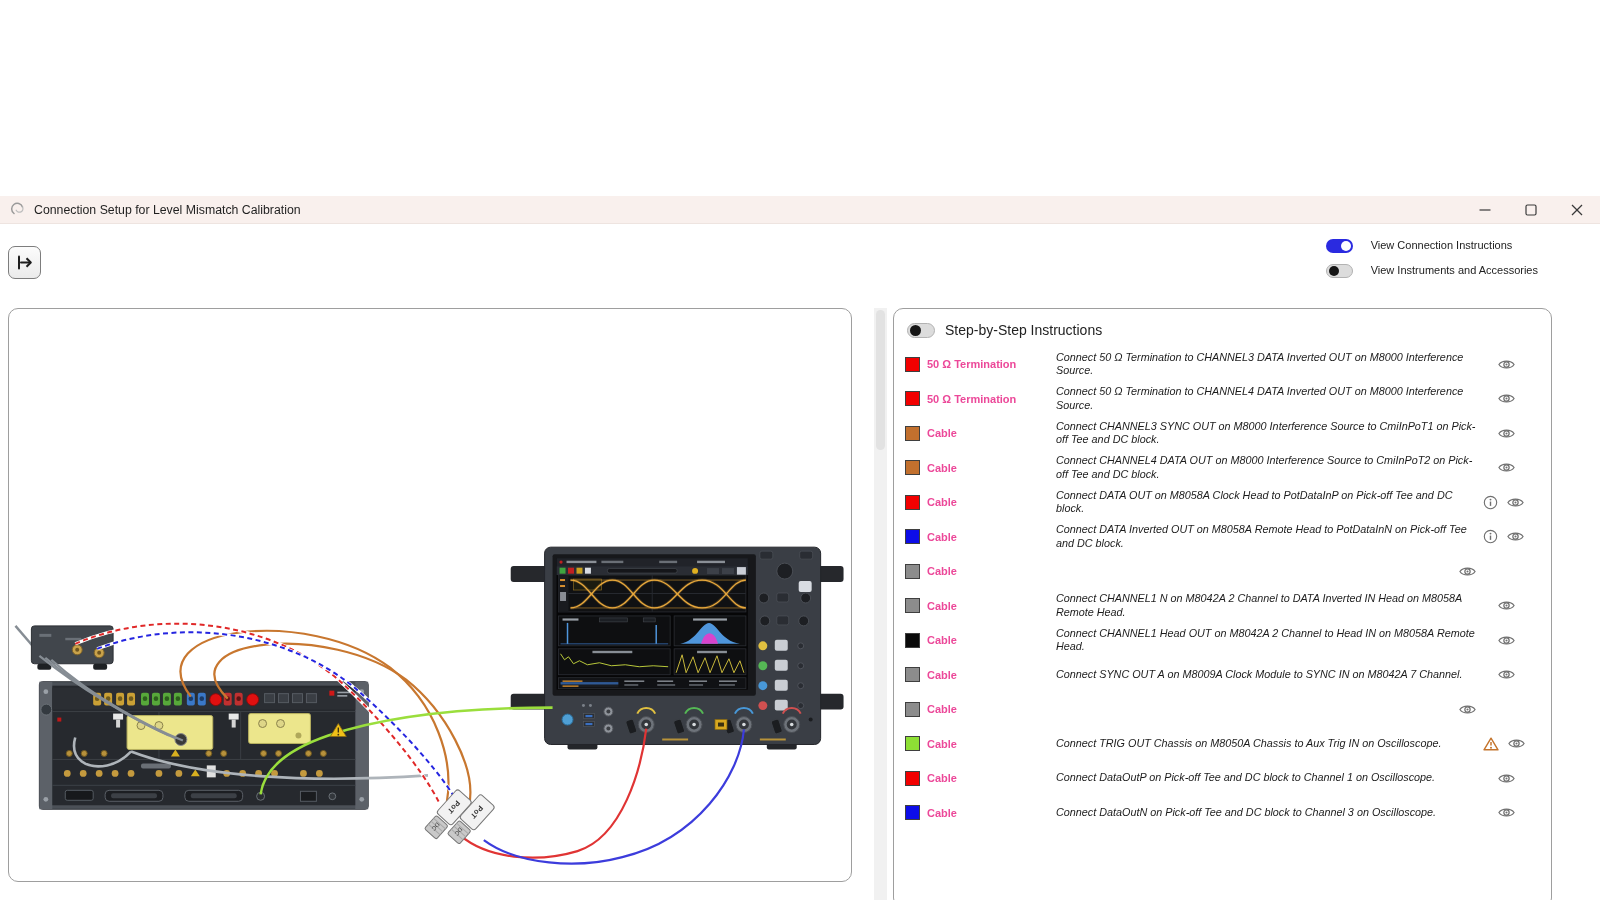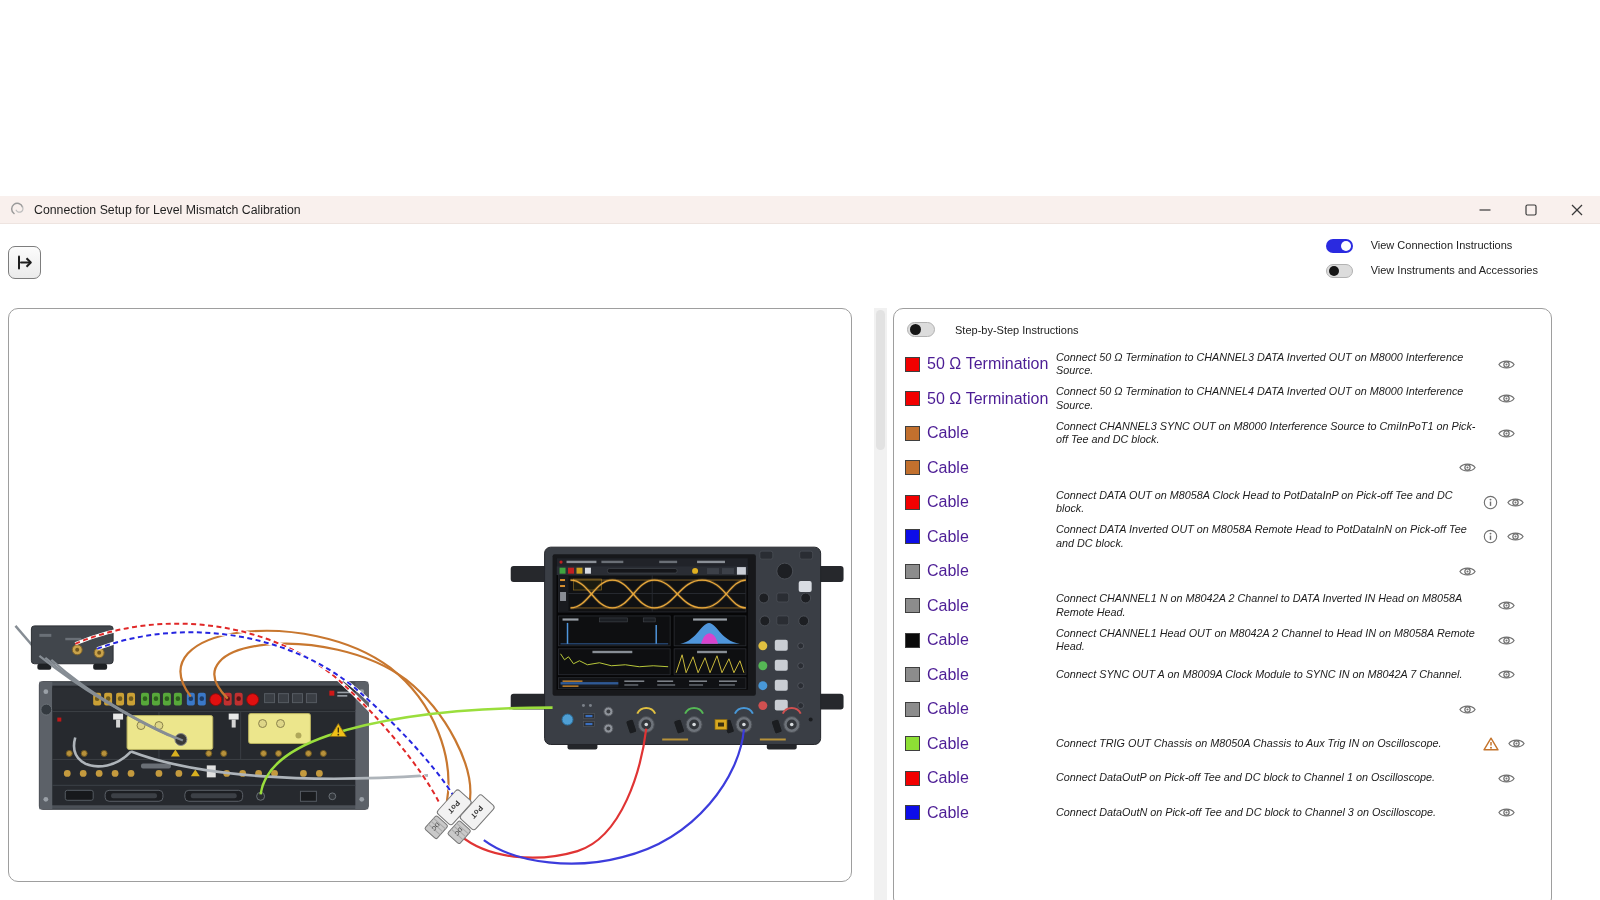--- a/index.html
+++ b/index.html
@@ -29,26 +29,26 @@
   
   .panel{position:absolute;box-sizing:border-box;border:1px solid #9e9e9e;border-radius:10px;background:#fff;}
   .panel.left{left:8px;top:308px;width:844px;height:574px;overflow:hidden;}
   .panel.right{left:893px;top:308px;width:659px;height:600px;}
   .vscroll{position:absolute;left:874px;top:308px;width:13px;height:592px;background:#f1f1f1;}
   .vscroll .thumb{position:absolute;left:2px;top:2px;width:9px;height:140px;border-radius:5px;background:#e2e2e2;}
   
   .step-row{position:absolute;left:13px;top:13px;display:flex;align-items:center;gap:10px;}
   .step-row .toggle{width:28px;height:15px;}
   .step-row .toggle.off .knob{width:11px;height:11px;}
-  .slabel{font-size:11px;color:#222;margin-left:10px;}
+  .slabel{font-size:14px;color:#222;}
   .rows{position:absolute;left:0;top:38px;right:0;}
   .irow{display:grid;grid-template-columns:15px 122px 420px 1fr;column-gap:7px;align-items:center;
         height:34.5px;padding:0 36px 0 11px;}
   .swatch{width:15px;height:15px;border:1px solid #3f3f3f;box-sizing:border-box;}
-  .ilabel{font-size:16px;font-weight:normal;color:#4c1d95;white-space:nowrap;}
+  .ilabel{font-size:11px;font-weight:bold;color:#ec4899;white-space:nowrap;}
   .itext{font-size:10.8px;line-height:1.26;color:#1c1c1c;font-style:italic;}
   .icons{display:flex;justify-content:flex-end;align-items:center;gap:9px;}
   .icons span{display:inline-flex;align-items:center;}
 </style>
 </head>
 <body>
 
 <div class="page">
 
   <div class="titlebar">
@@ -490,20 +490,21 @@
                 <path d="M1,6.5 C4.2,1.6 13.8,1.6 17,6.5 C13.8,11.4 4.2,11.4 1,6.5 Z" fill="none" stroke="#6f6f6f" stroke-width="1.3"></path>
                 <circle cx="9" cy="6.5" r="2.8" fill="none" stroke="#6f6f6f" stroke-width="1.3"></circle>
                 <circle cx="9" cy="6.5" r="1.1" fill="#6f6f6f"></circle>
               </svg>
             </span>
           </span>
         </div>
       <div class="irow">
           <span class="swatch" style="background: rgb(194, 112, 46);"></span>
           <span class="ilabel">Cable</span>
+          <span class="itext">Connect CHANNEL4 DATA OUT on M8000 Interference Source to CmiInPoT2 on Pick-off Tee and DC block.</span>
           <span class="icons">
             <span class="icon-eye">
               <svg width="17" height="13" viewBox="0 0 18 13">
                 <path d="M1,6.5 C4.2,1.6 13.8,1.6 17,6.5 C13.8,11.4 4.2,11.4 1,6.5 Z" fill="none" stroke="#6f6f6f" stroke-width="1.3"></path>
                 <circle cx="9" cy="6.5" r="2.8" fill="none" stroke="#6f6f6f" stroke-width="1.3"></circle>
                 <circle cx="9" cy="6.5" r="1.1" fill="#6f6f6f"></circle>
               </svg>
             </span>
           </span>
         </div>

